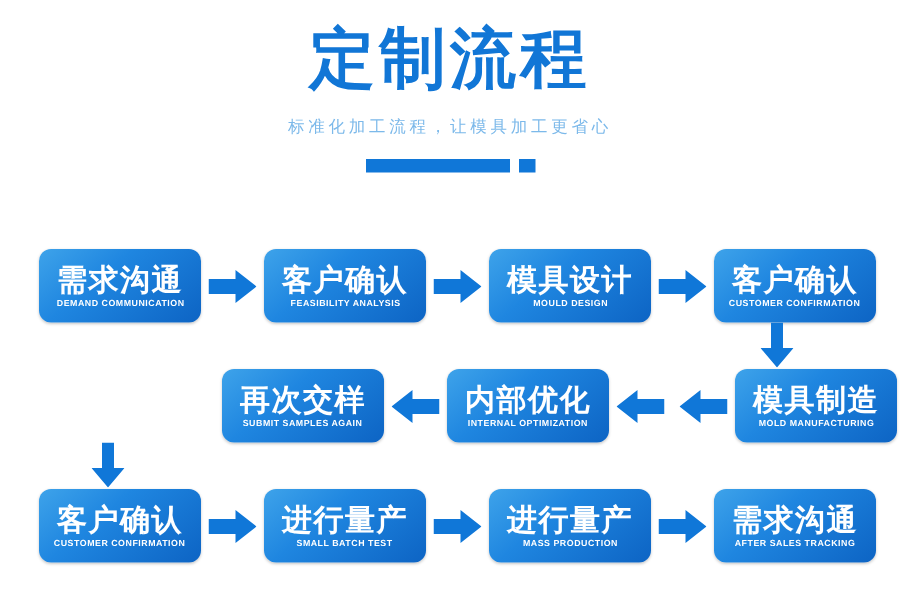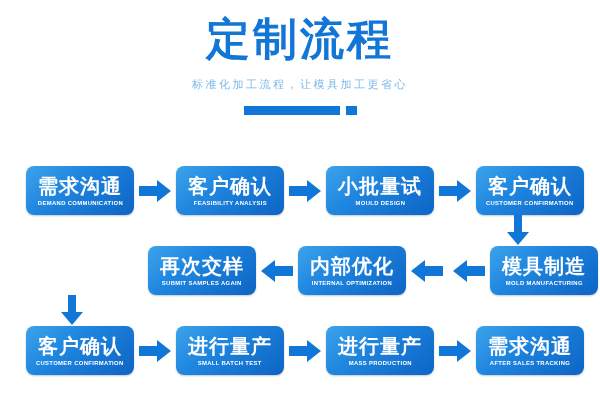--- a/index.html
+++ b/index.html
@@ -171,21 +171,21 @@
 
     <span class="gap">
       <span class="arrow-h">
         <svg width="32" height="22" viewBox="0 0 32 22">
             <path d="M0 6 H18 V0 L32 11 L18 22 V16 H0 Z" fill="#1077d8"></path>
           </svg>
       </span>
     </span>
 
     <div class="node">
-      <span class="node-cn">小批量试</span>
+      <span class="node-cn">模具设计</span>
       <span class="node-en">MOULD DESIGN</span>
     </div>
 
     <span class="gap">
       <span class="arrow-h">
         <svg width="32" height="22" viewBox="0 0 32 22">
             <path d="M0 6 H18 V0 L32 11 L18 22 V16 H0 Z" fill="#1077d8"></path>
           </svg>
       </span>
     </span>

